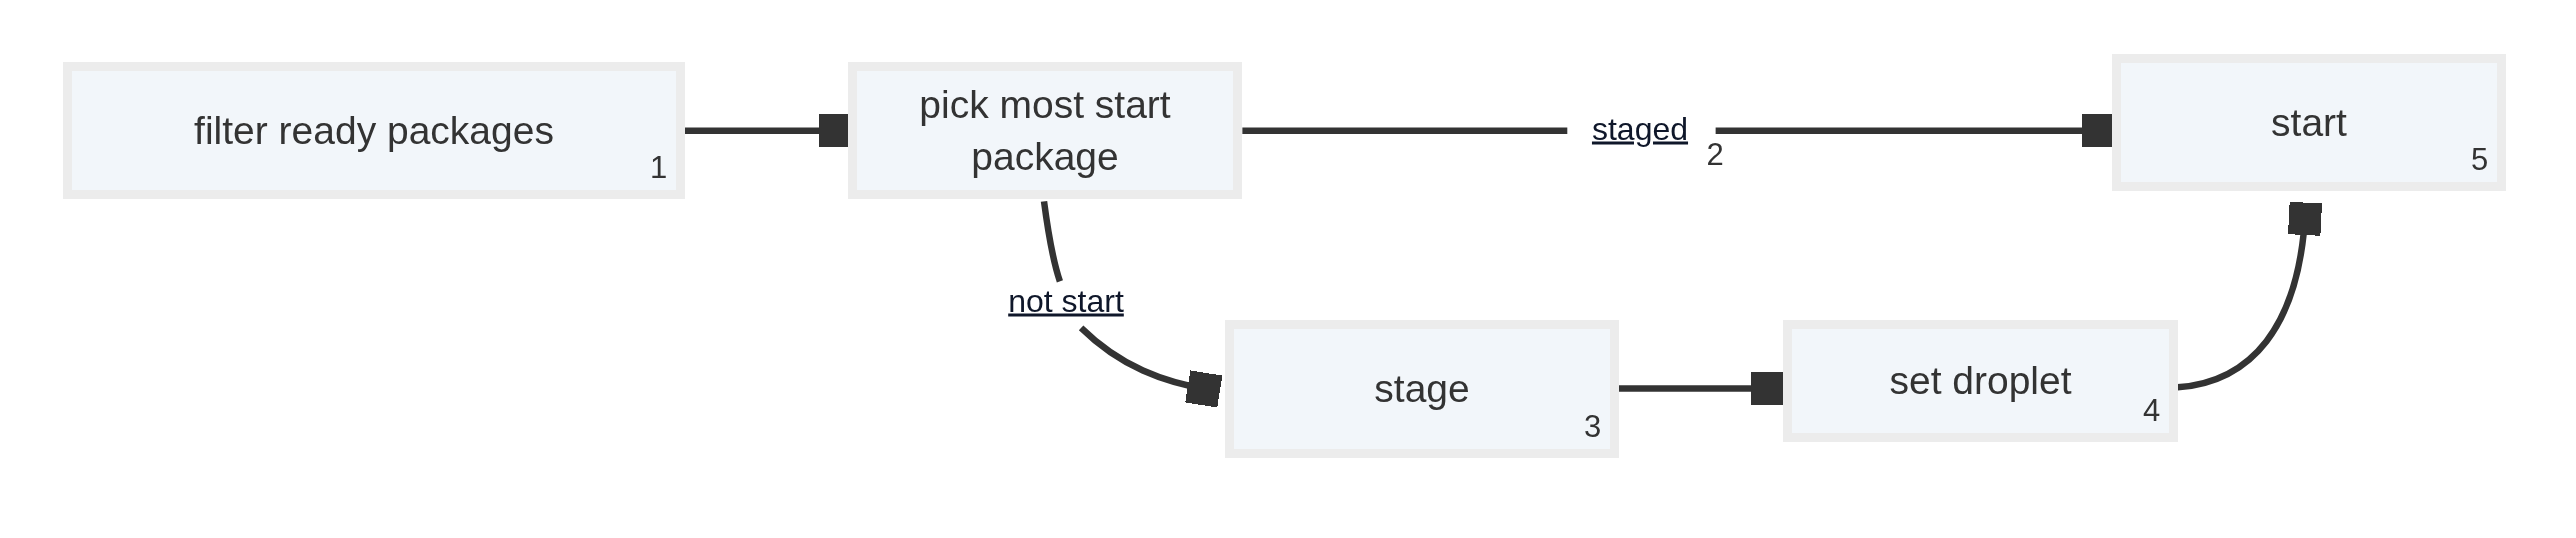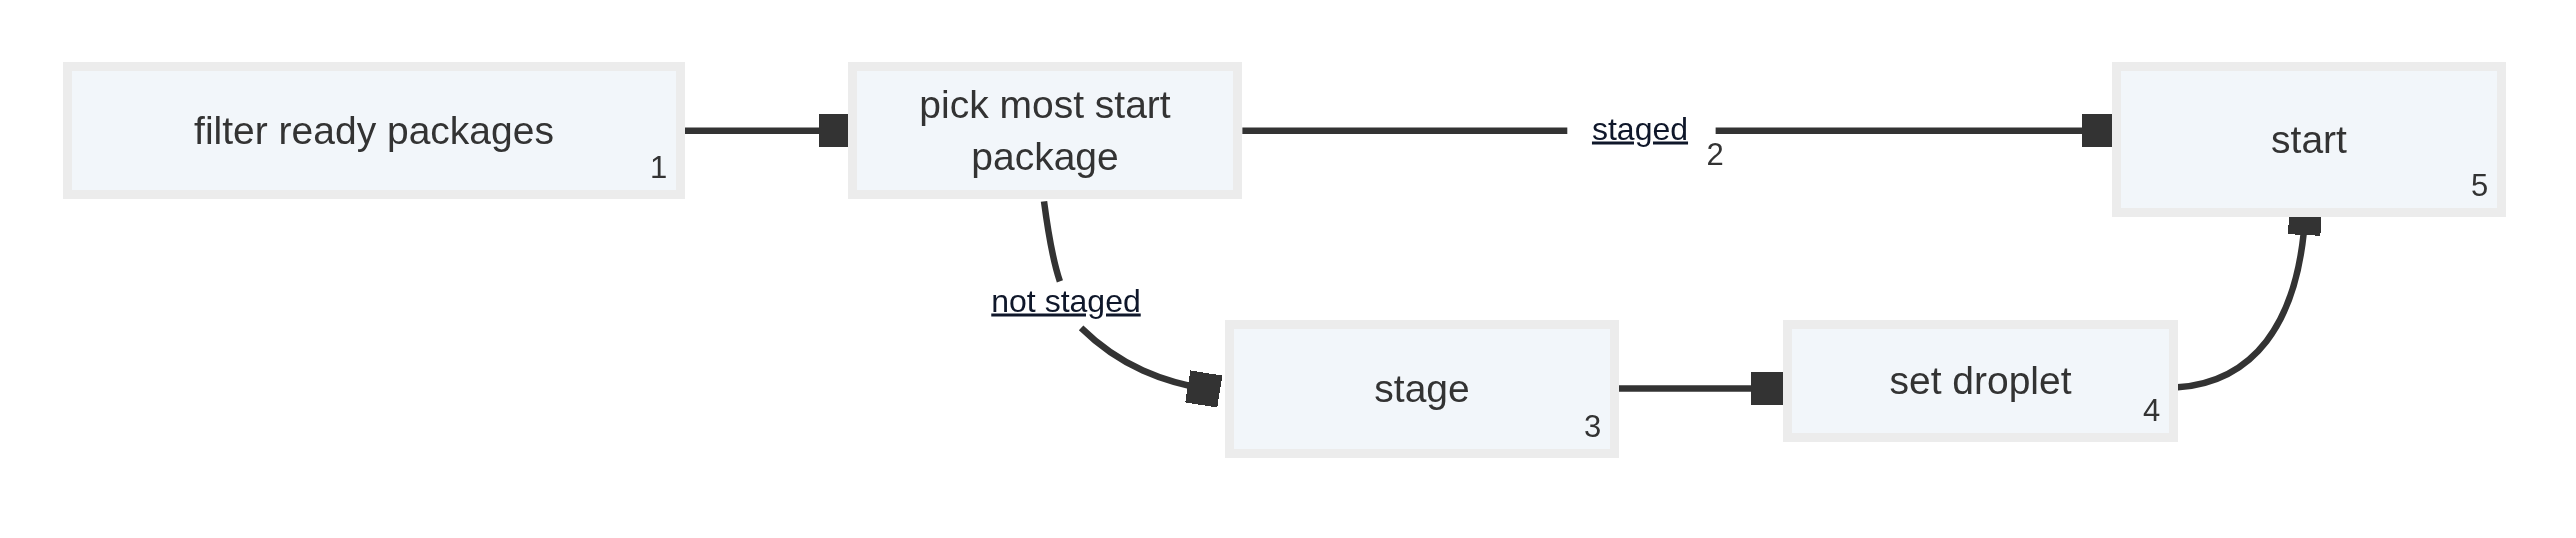--- a/index.html
+++ b/index.html
@@ -93,21 +93,21 @@
     <div class="node-inner"></div>
     <div class="node-label">filter ready packages</div>
     <div class="node-seq">1</div>
   </div>
 
   <div class="node" style="left:848px; top:62px; width:394px; height:137px">
     <div class="node-inner"></div>
     <div class="node-label">pick most start package</div>
   </div>
 
-  <div class="node" style="left:2112px; top:62px; width:394px; height:155px">
+  <div class="node" style="left:2112px; top:54px; width:394px; height:137px">
     <div class="node-inner"></div>
     <div class="node-label">start</div>
     <div class="node-seq">5</div>
   </div>
 
   <div class="node" style="left:1225px; top:320px; width:394px; height:138px">
     <div class="node-inner"></div>
     <div class="node-label">stage</div>
     <div class="node-seq">3</div>
   </div>
@@ -115,16 +115,16 @@
   <div class="node" style="left:1783px; top:320px; width:395px; height:122px">
     <div class="node-inner"></div>
     <div class="node-label">set droplet</div>
     <div class="node-seq">4</div>
   </div>
 
   <div class="edge-label" style="left:1640px; top:129px">staged</div>
 
   <div class="edge-seq" style="left:1715px; top:155px">2</div>
 
-  <div class="edge-label" style="left:1066px; top:301px">not staged</div>
+  <div class="edge-label" style="left:1066px; top:301px">not start</div>
 
 </div>
 
 
 </body></html>

